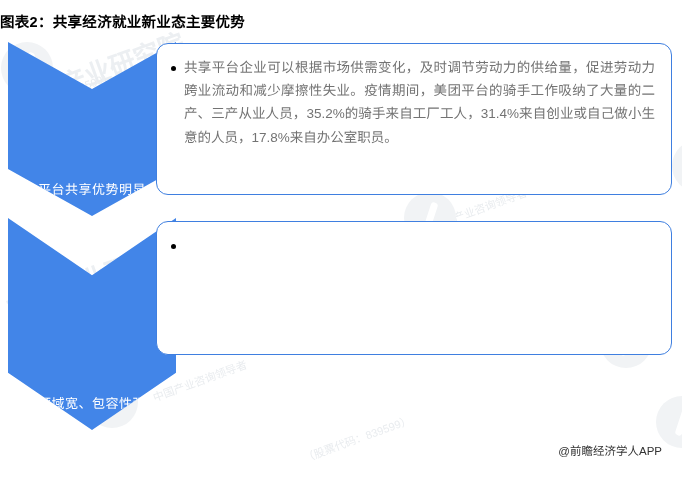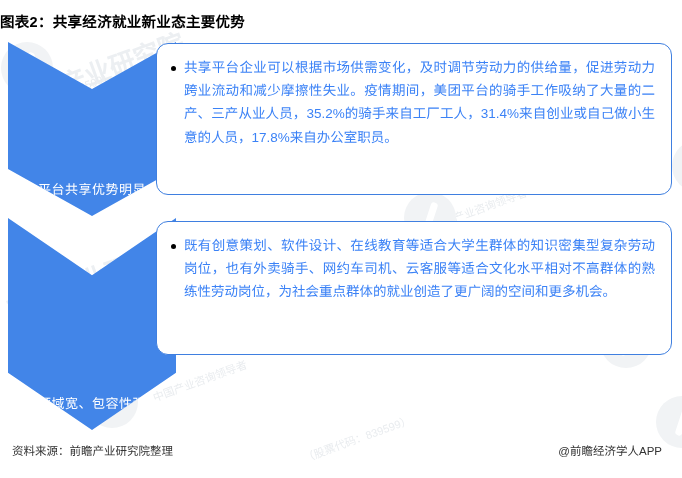--- a/index.html
+++ b/index.html
@@ -133,21 +133,21 @@
     height: 5px;
     border-radius: 50%;
     background: #000000;
     margin-top: 10px;
     margin-right: 8px;
   }
   .bullet-text {
     flex: 1 1 auto;
     font-size: 13.5px;
     line-height: 1.72;
-    color: #3b82f6;
+    color: #737373;
     text-align: justify;
     text-justify: inter-ideograph;
   }
 
   
   .footer {
     position: absolute;
     left: 0;
     bottom: 18px;
     width: 682px;
@@ -207,23 +207,21 @@
     </div>
   </div>
 
   <div class="row">
     <div class="chevron" style="top:218px; height:212px;">
       <div class="chevron-label">领域宽、包容性强</div>
     </div>
     <div class="card" style="left:156px; top:221px; width:516px; height:134px;">
       <div class="card-inner">
         <span class="bullet-dot"></span>
-        <div class="bullet-text">既有创意策划、软件设计、在线教育等适合大学生群体的知识密集型复杂劳动岗位，也有外卖骑手、网约车司机、云客服等适合文化水平相对不高群体的熟练性劳动岗位，为社会重点群体的就业创造了更广阔的空间和更多机会。</div>
       </div>
     </div>
   </div>
 
 </div>
 
 <div class="footer">
-  <div class="source-note">资料来源：前瞻产业研究院整理</div>
   <div class="brand-note">@前瞻经济学人APP</div>
 </div>
 
 </body></html>

